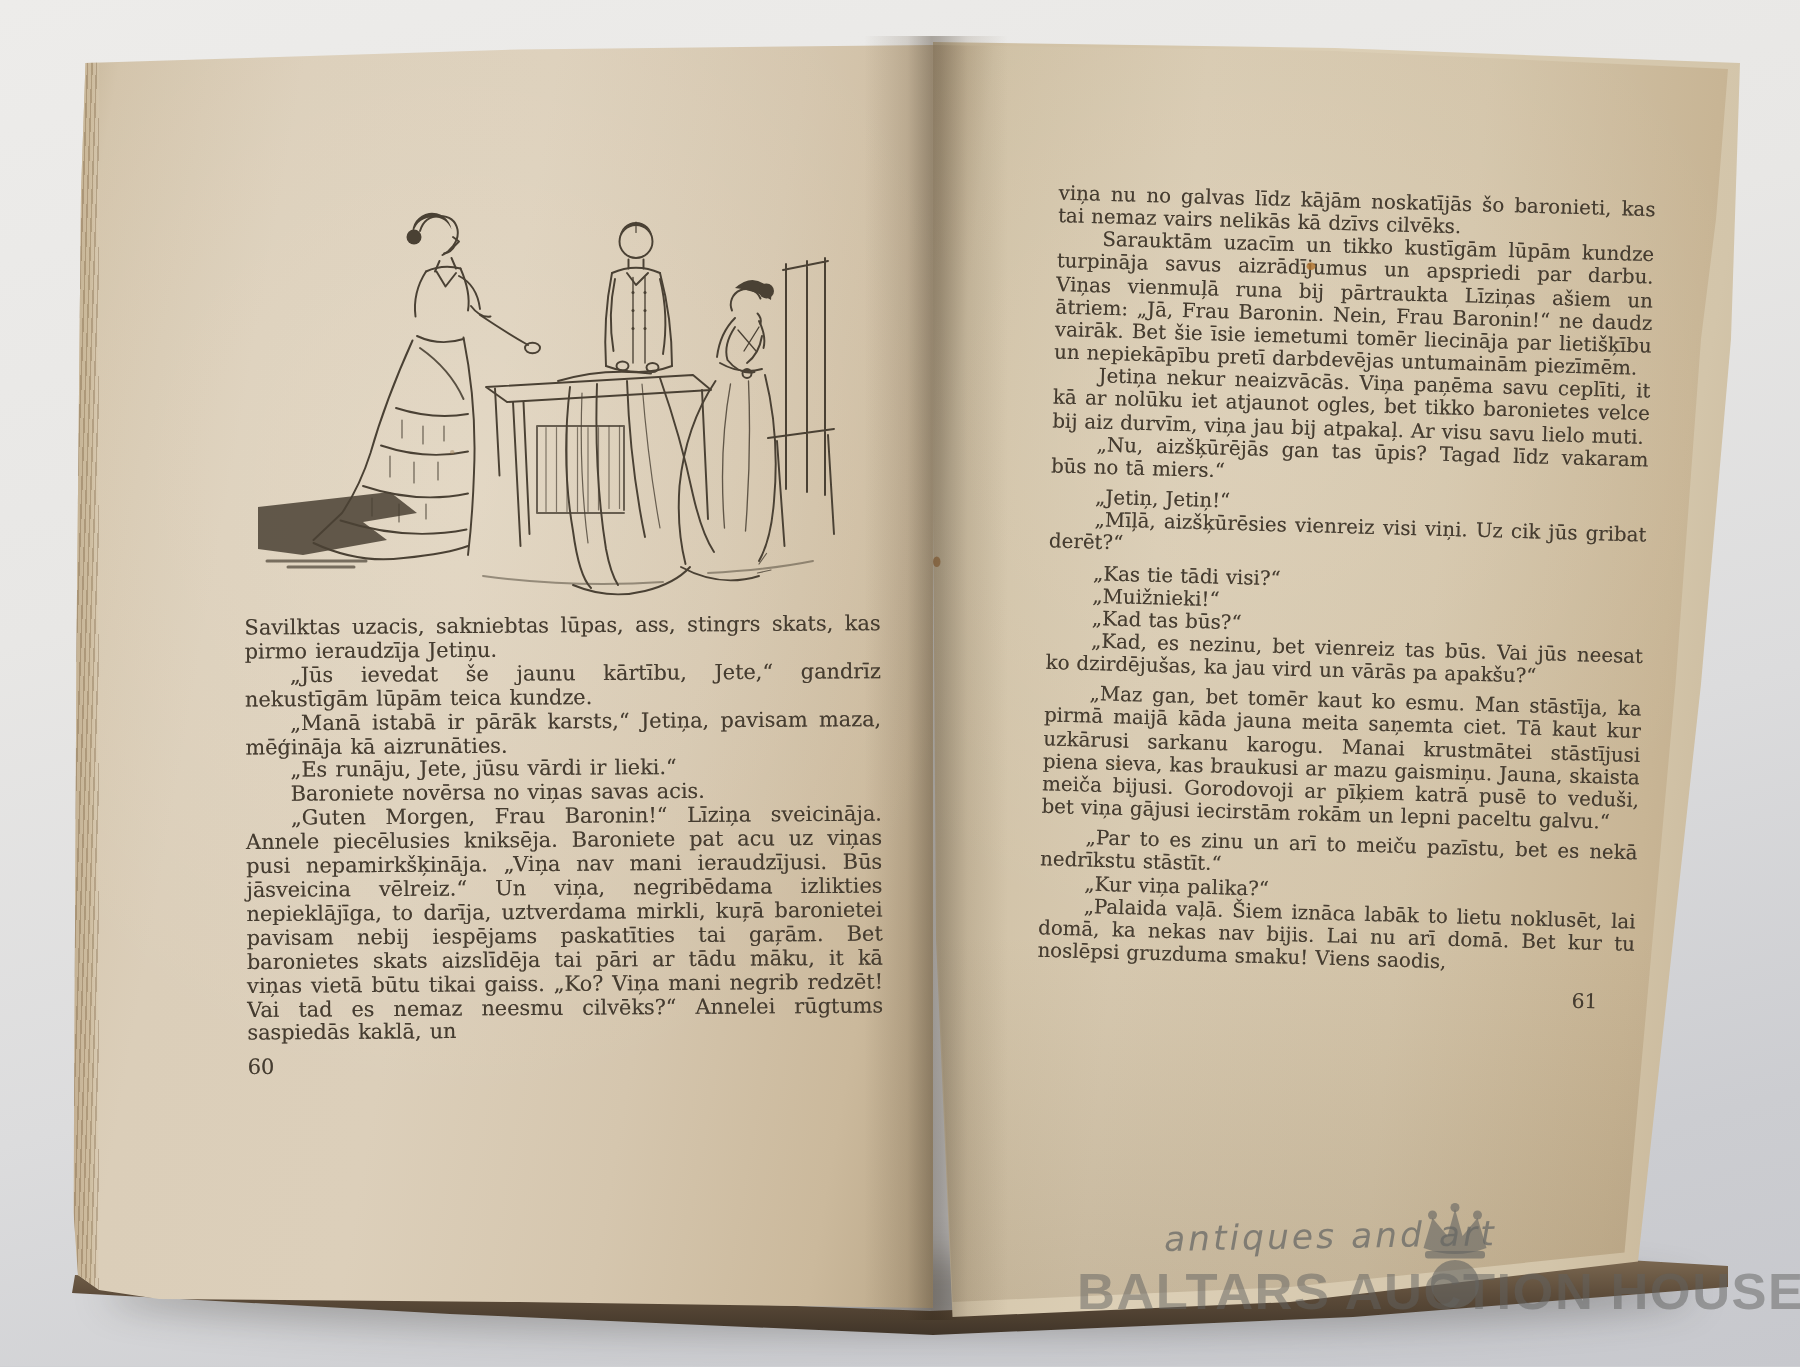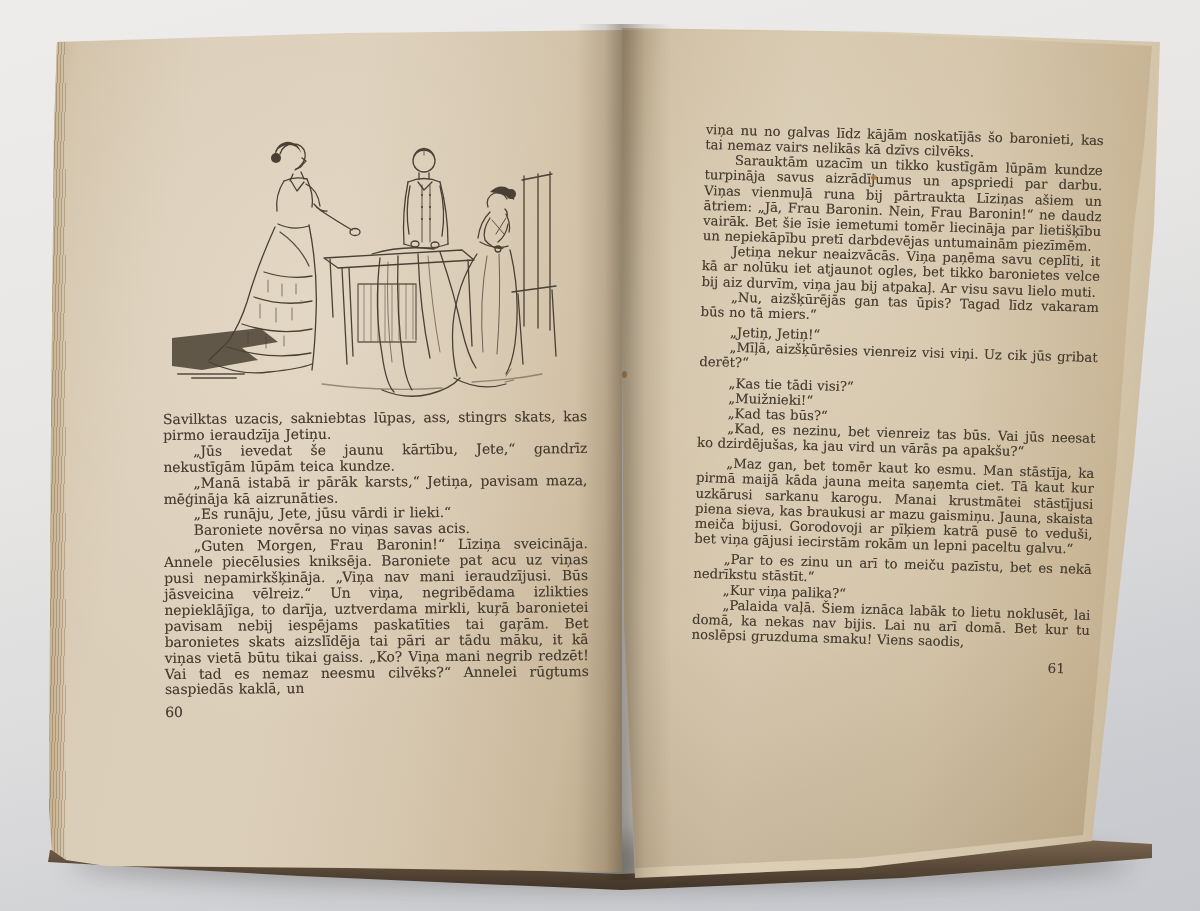--- a/index.html
+++ b/index.html
@@ -171,14 +171,28 @@
     </div>
   </div>
 
   <div class="gutter"></div>
 
   <div class="speck" style="left:871px;top:175px;width:6px;height:5px;background:rgba(176,115,45,.8);"></div>
   <div class="speck" style="left:622px;top:371px;width:5px;height:7px;background:rgba(160,110,60,.7);"></div>
   <div class="speck" style="left:744px;top:508px;width:3px;height:3px;background:rgba(140,100,60,.6);"></div>
   <div class="speck" style="left:300px;top:300px;width:3px;height:3px;background:rgba(150,120,80,.45);"></div>
 
+  <div class="watermark">
+    <div class="wm-script">antiques and art</div>
+    <div class="wm-caps">BALTARS AUCTION HOUSE</div>
+    <svg class="wm-crown" width="60" height="72" viewBox="0 0 60 72" xmlns="http://www.w3.org/2000/svg">
+      <g fill="rgba(102,102,99,0.62)">
+        <path d="M9,30 L15,10 L25,22 L30,4 L35,22 L45,10 L51,30 Q30,38 9,30 Z"></path>
+        <circle cx="15" cy="8" r="3"></circle>
+          <circle cx="30" cy="3" r="3"></circle>
+          <circle cx="45" cy="8" r="3"></circle>
+        <rect x="10" y="32" width="40" height="5" rx="2"></rect>
+        <circle cx="30" cy="54" r="16"></circle>
+      </g>
+    </svg>
+  </div>
 
 </div>
 
 </body></html>

